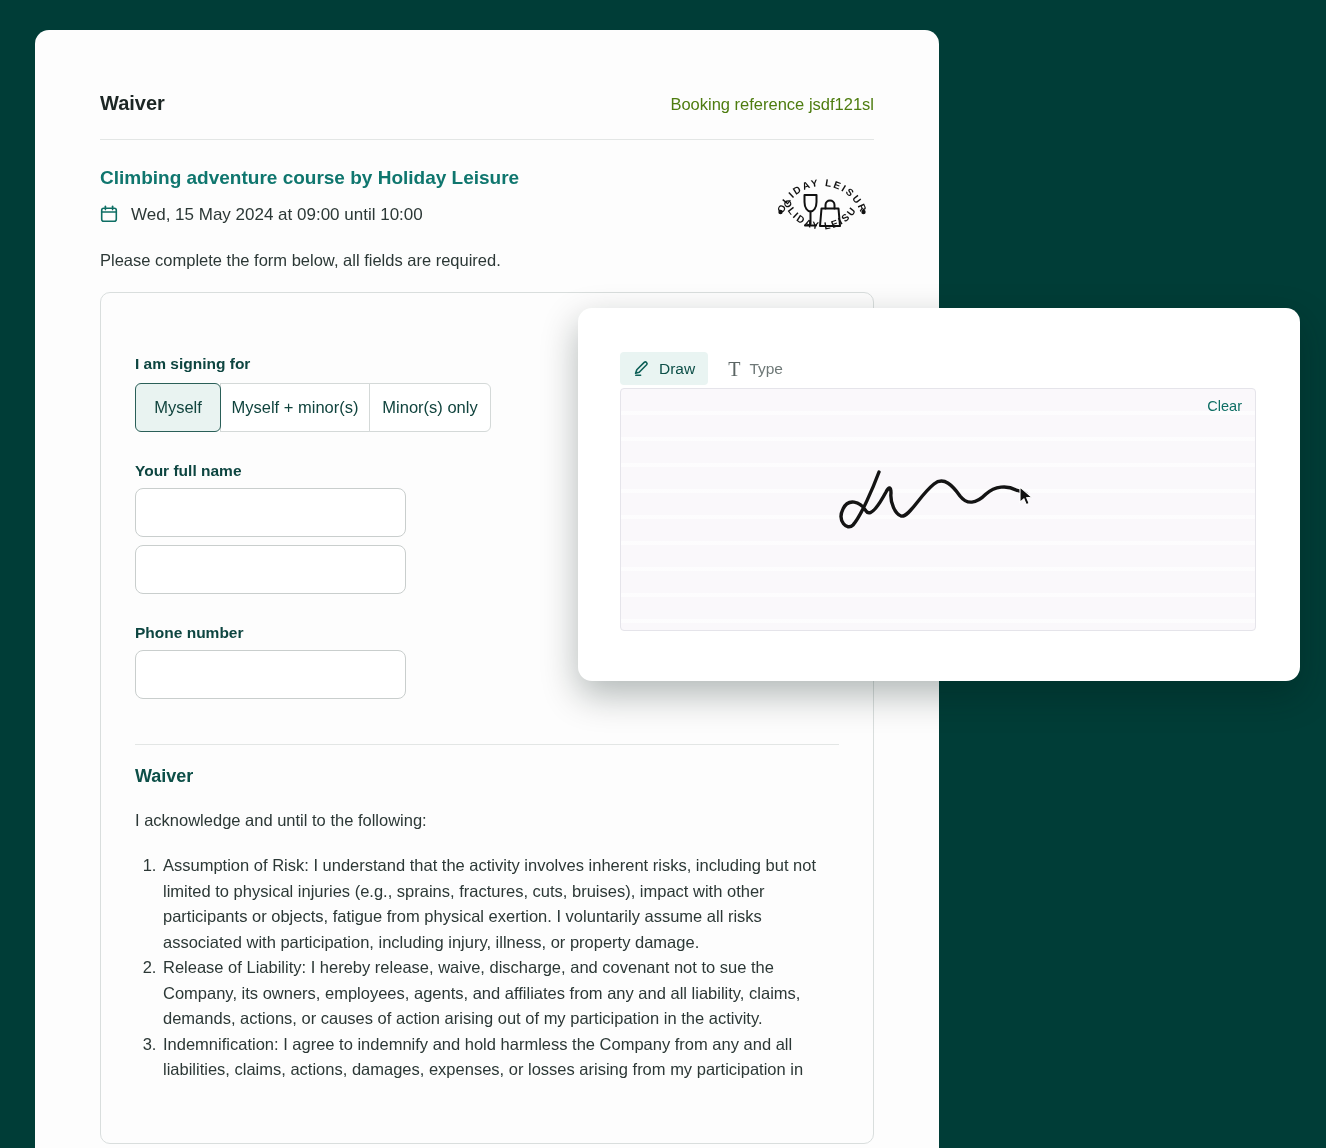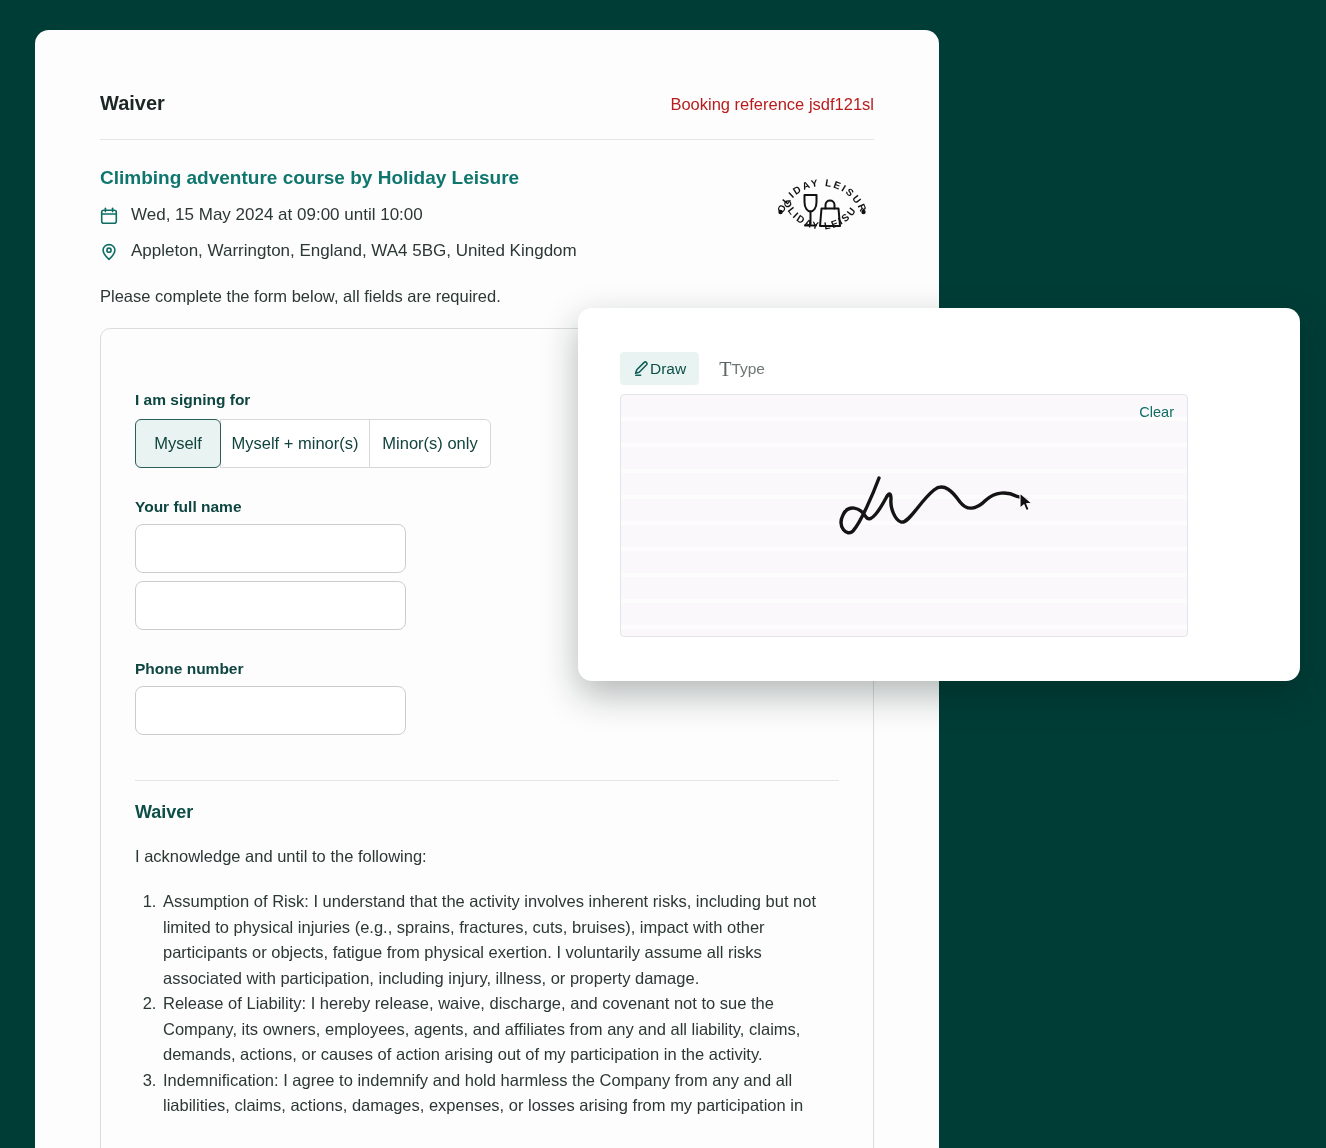--- a/index.html
+++ b/index.html
@@ -17,26 +17,26 @@
     position: absolute; left: 35px; top: 30px;
     width: 904px; height: 1380px;
     background: #fdfdfd; border-radius: 14px;
     padding: 0 65px;
   }
   .page-header {
     display: flex; justify-content: space-between; align-items: baseline;
     padding-top: 62px;
   }
   .page-title { font-size: 20px; font-weight: 700; color: #1c2624; }
-  .booking-ref { font-size: 16.5px; color: #b91c1c; }
+  .booking-ref { font-size: 16.5px; color: #4d7c0f; }
   .header-divider { margin: 24px 0 0; border: none; border-top: 1px solid #e3e6e5; }
 
   .event-heading { margin-top: 27px; font-size: 19px; font-weight: 700; color: #0f766e; }
   .event-row {
-    margin-top: 16px; display: flex; align-items: flex-end; gap: 13px;
+    margin-top: 16px; display: flex; align-items: flex-start; gap: 13px;
     font-size: 17px; color: #2c3836;
   }
   .event-row:first-of-type { margin-top: 21px; }
   .row-icon { width: 18px; height: 18px; flex: 0 0 18px; display: flex; }
   .instructions { margin-top: 26px; font-size: 16.5px; color: #2c3836; }
 
   
   .logo { position: absolute; left: 737px; top: 132px; width: 100px; height: 100px; }
   .logo svg { width: 100%; height: 100%; }
   .logo text { font-family: "Liberation Sans", sans-serif; font-size: 10px; font-weight: 700; letter-spacing: 2px; fill: #111; }
@@ -80,30 +80,30 @@
   
   .sig-modal {
     position: absolute; left: 578px; top: 308px;
     width: 722px; height: 373px;
     background: #fff; border-radius: 14px;
     box-shadow: 0 14px 36px rgba(0, 22, 19, 0.30);
     z-index: 10;
   }
   .sig-tabs { position: absolute; left: 42px; top: 44px; display: flex; align-items: center; gap: 14px; }
   .tab {
-    display: flex; align-items: center; gap: 0;
+    display: flex; align-items: center; gap: 9px;
     height: 33px; padding: 0 13px; border-radius: 4px;
     font-size: 15.5px; cursor: pointer;
   }
   .tab.selected { background: #e9f4f2; color: #0d4f48; font-weight: 400; }
   .tab.unselected { color: #6e7877; padding: 0 6px; }
   .type-glyph { font-family: "Liberation Serif", serif; font-size: 20px; line-height: 1; color: #5b6564; }
   .sig-canvas {
-    position: absolute; left: 42px; top: 86px;
-    width: 568px; height: 243px;
+    position: absolute; left: 42px; top: 80px;
+    width: 636px; height: 243px;
     background: #faf8fb;
     background-image: repeating-linear-gradient(180deg,
       rgba(255,255,255,0.0) 0px, rgba(255,255,255,0.0) 22px,
       rgba(255,255,255,0.65) 22px, rgba(255,255,255,0.65) 26px);
     border: 1px solid #e5e4ea; border-radius: 4px;
   }
   .clear-btn {
     position: absolute; top: 9px; right: 13px;
     font-size: 14.5px; color: #0e6e64; cursor: pointer;
   }
@@ -130,29 +130,20 @@
         <svg viewBox="0 0 18 18" width="18" height="18" fill="none" stroke="#0e6e64" stroke-width="1.6" stroke-linecap="round">
           <rect x="1.7" y="3.2" width="14.6" height="13" rx="2"></rect>
           <line x1="5.4" y1="1.3" x2="5.4" y2="4.6"></line>
           <line x1="12.6" y1="1.3" x2="12.6" y2="4.6"></line>
           <line x1="1.7" y1="7" x2="16.3" y2="7"></line>
         </svg>
       </span>
       <span>Wed, 15 May 2024 at 09:00 until 10:00</span>
     </div>
 
-    <div class="event-row">
-      <span class="row-icon">
-        <svg viewBox="0 0 18 18" width="18" height="18" fill="none" stroke="#0e6e64" stroke-width="1.6" stroke-linecap="round" stroke-linejoin="round">
-          <path d="M9 1.6 C5.6 1.6 3.1 4.1 3.1 7.2 C3.1 11.1 9 16.4 9 16.4 C9 16.4 14.9 11.1 14.9 7.2 C14.9 4.1 12.4 1.6 9 1.6 Z"></path>
-          <circle cx="9" cy="7.2" r="2.1"></circle>
-        </svg>
-      </span>
-      <span>Appleton, Warrington, England, WA4 5BG, United Kingdom</span>
-    </div>
 
     <div class="instructions">Please complete the form below, all fields are required.</div>
 
     <div class="logo">
       <svg viewBox="0 0 100 100">
         <defs>
           <path id="arcTop" d="M 10,56 A 41,41 0 0 1 90,56"></path>
           <path id="arcBottom" d="M 13,44 A 41,41 0 0 0 87,44"></path>
         </defs>
         <text text-anchor="middle">

